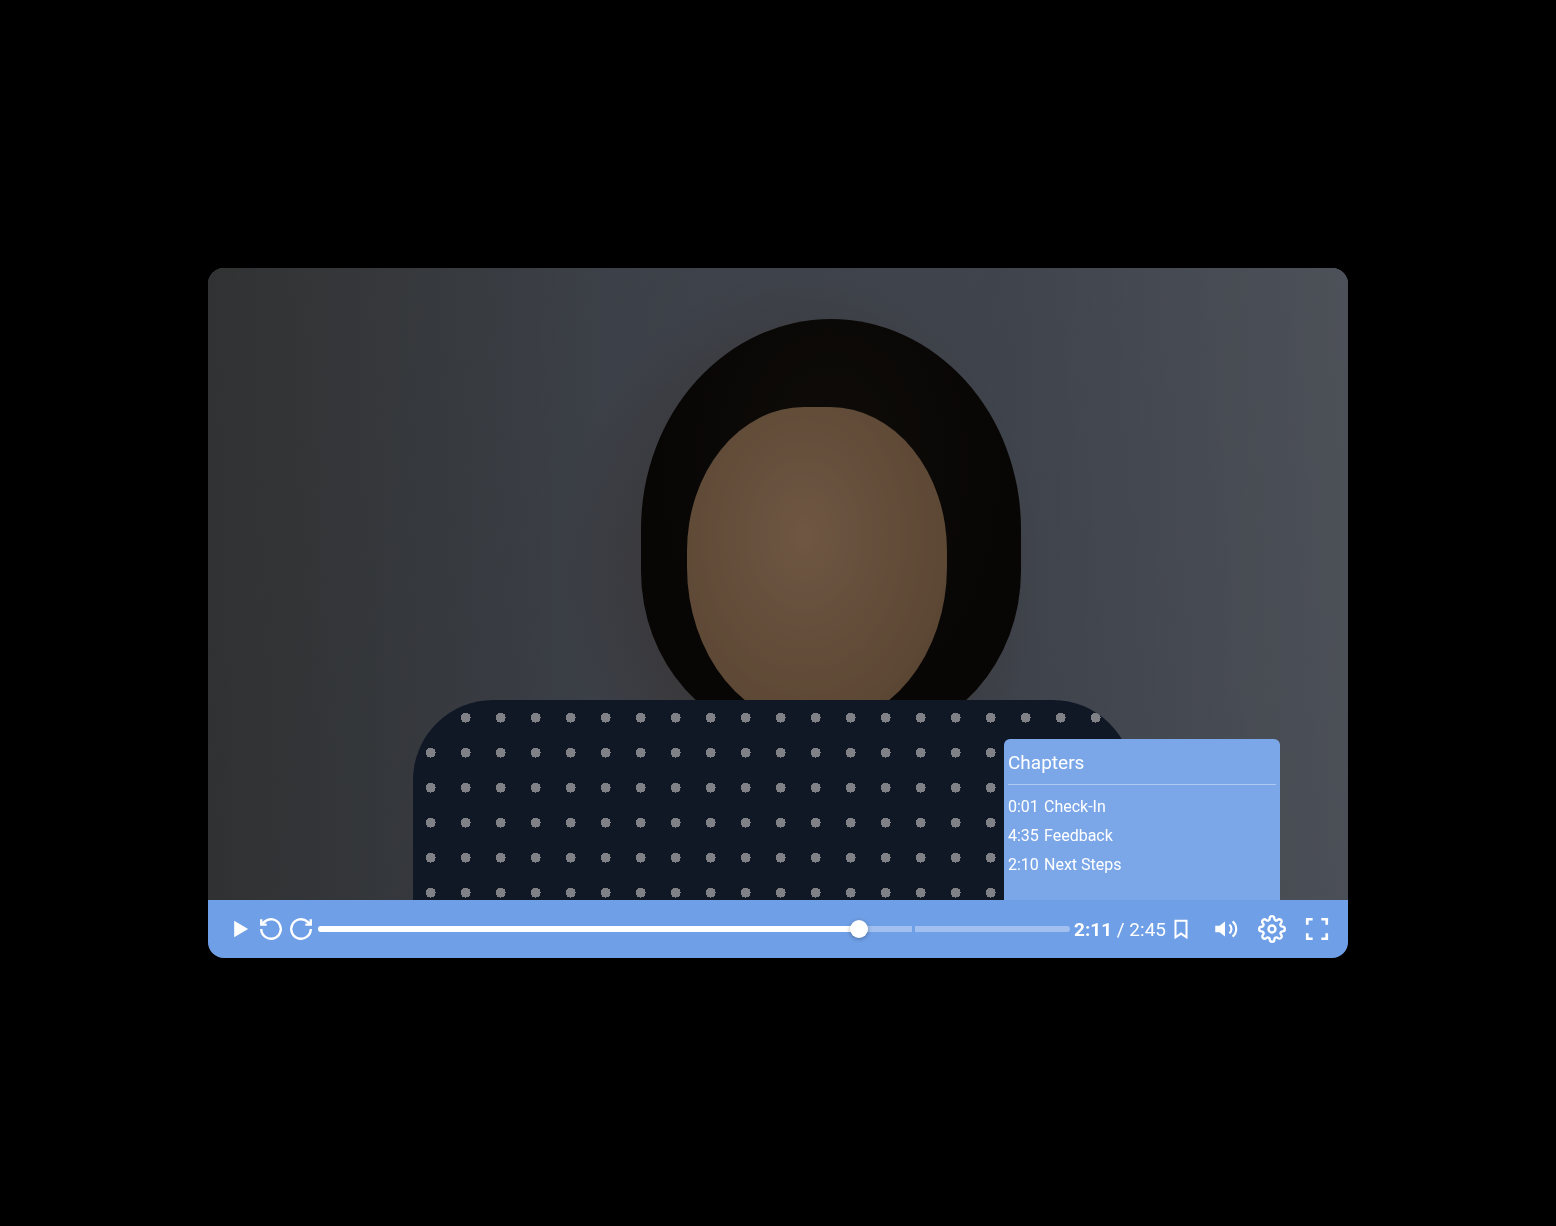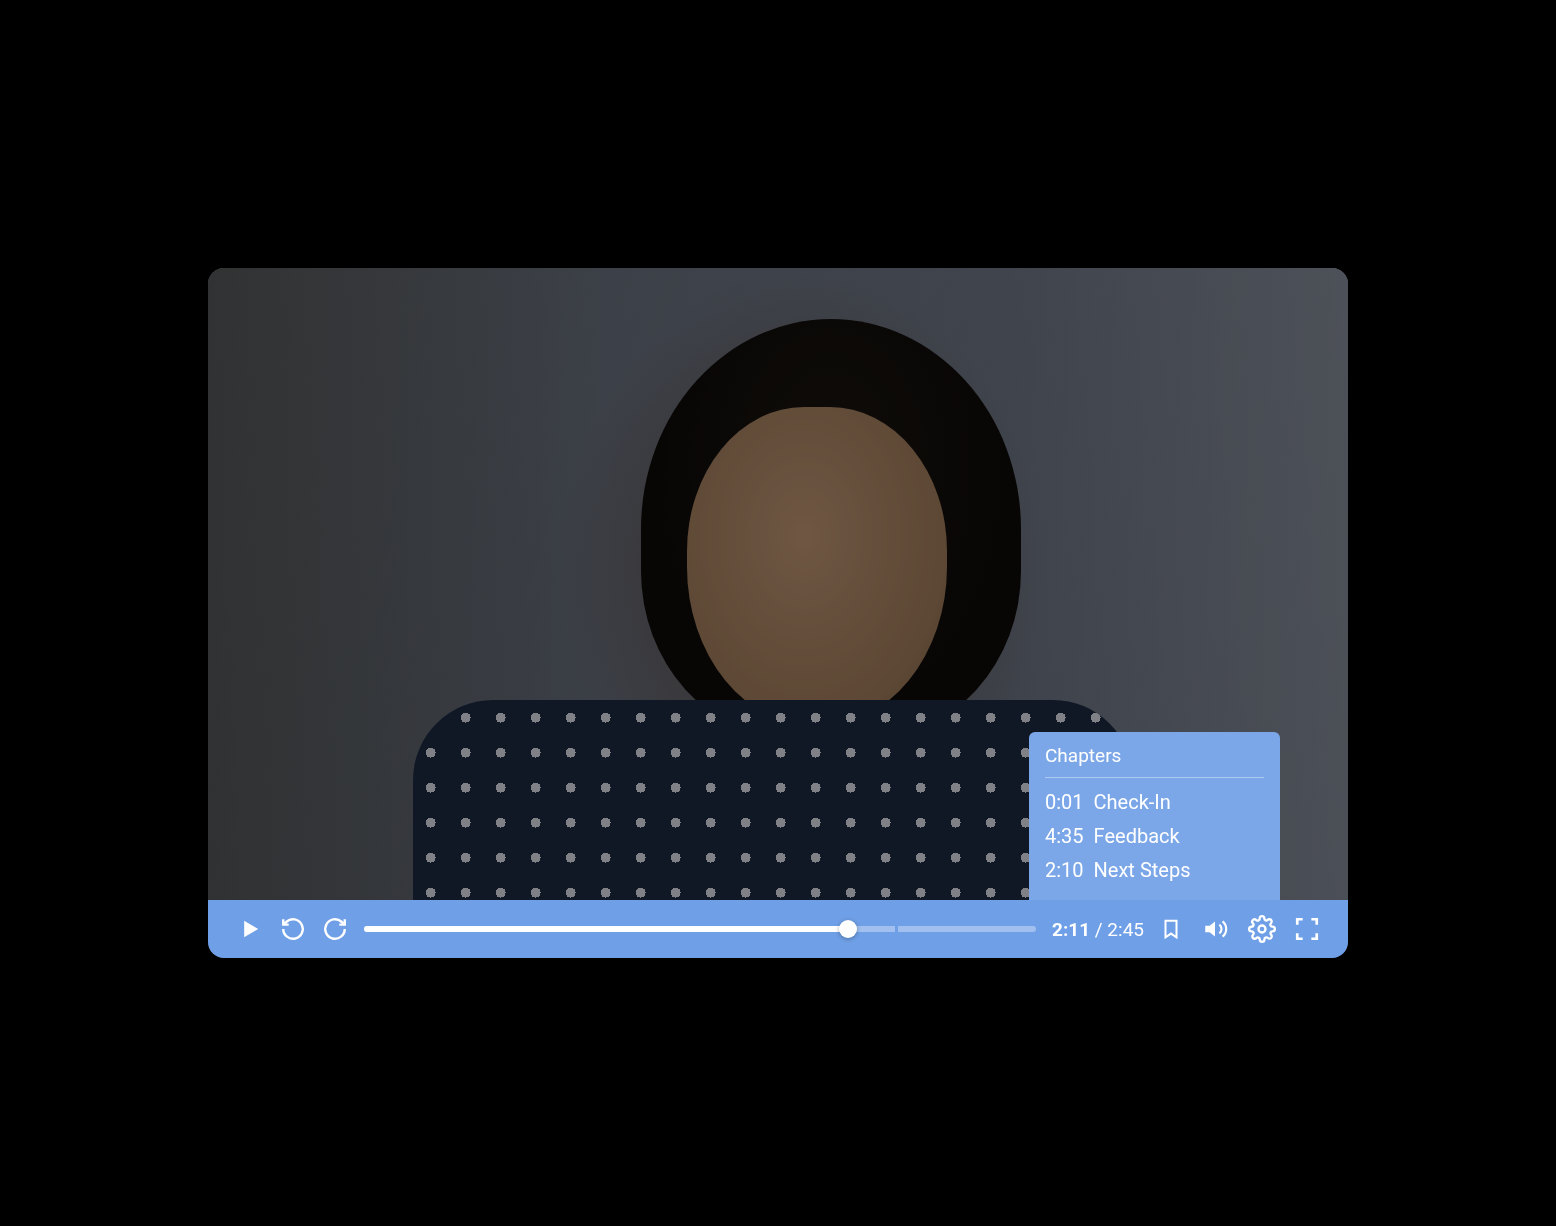--- a/index.html
+++ b/index.html
@@ -91,62 +91,61 @@
     .dim-overlay {
       position: absolute;
       inset: 0;
       background: rgba(0,0,0,0.4);
     }
 
     .chapters-popup {
       position: absolute;
       right: 68px;
       bottom: 0;
-      width: 251px;
+      width: 276px;
       background: #7ba7e8;
       border-radius: 6px 6px 0 0;
-      padding: 12px 16px 14px;
+      padding: 12px 4px 14px;
       color: #fff;
     }
 
     .chapters-title {
       font-size: 19px;
       font-weight: 400;
       padding-bottom: 10px;
       border-bottom: 1px solid rgba(255,255,255,0.4);
       margin-bottom: 12px;
     }
 
     .chapter-item {
       display: flex;
-      gap: 10px;
-      font-size: 20px;
+      font-size: 16px;
       margin-bottom: 10px;
       cursor: pointer;
     }
 
     .chapter-item:last-child {
-      margin-bottom: 4px;
+      margin-bottom: 12px;
     }
 
     .chapter-time {
       min-width: 36px;
     }
 
     .control-bar {
       position: absolute;
       bottom: 0;
       left: 0;
       right: 0;
       height: 58px;
       background: #6f9fe6;
       display: flex;
       align-items: center;
-      padding: 0 28px;
-      gap: 16px;
+      padding: 0 18px;
+      gap: 4px;
     }
 
     .icon-btn {
       width: 28px;
       height: 28px;
       display: flex;
       align-items: center;
       justify-content: center;
       cursor: pointer;
       color: #fff;

